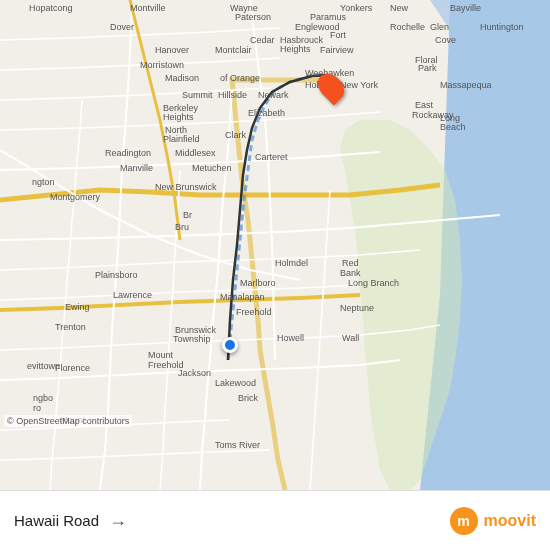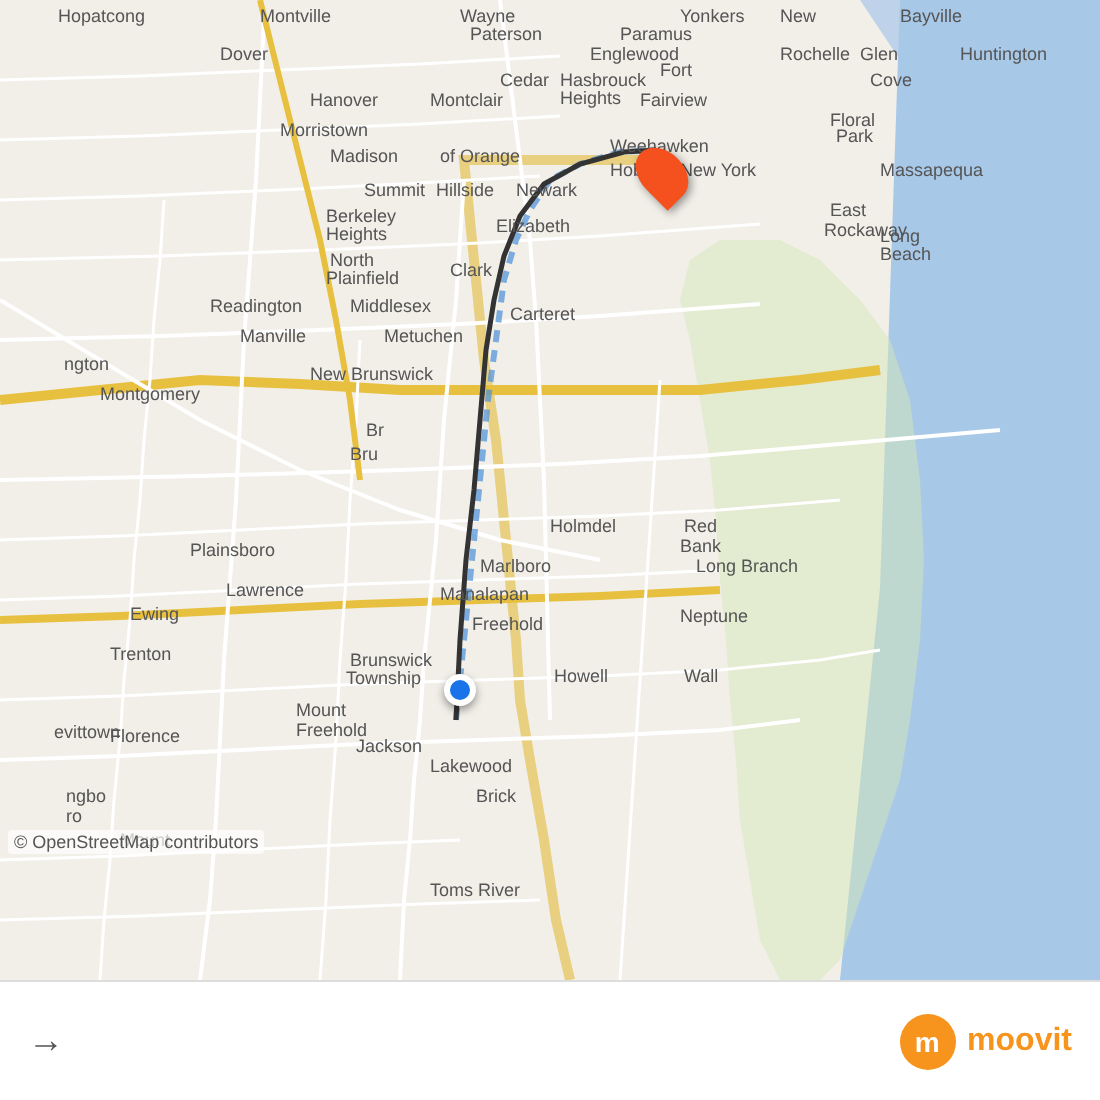--- a/index.html
+++ b/index.html
@@ -319,19 +319,20 @@
   <div class="marker-end">
     <div class="marker-end-pin"></div>
   </div>
 
 
   <div class="attribution">© OpenStreetMap contributors</div>
 </div>
 
 <div id="bottom-bar">
   <div class="route-info">
+    <span class="route-from">Hawaii Road</span>
     <span class="route-arrow">→</span>
   </div>
   <div class="moovit-logo">
     <div class="moovit-icon">m</div>
     <span class="moovit-text">moovit</span>
   </div>
 </div>
 
 </body></html>

